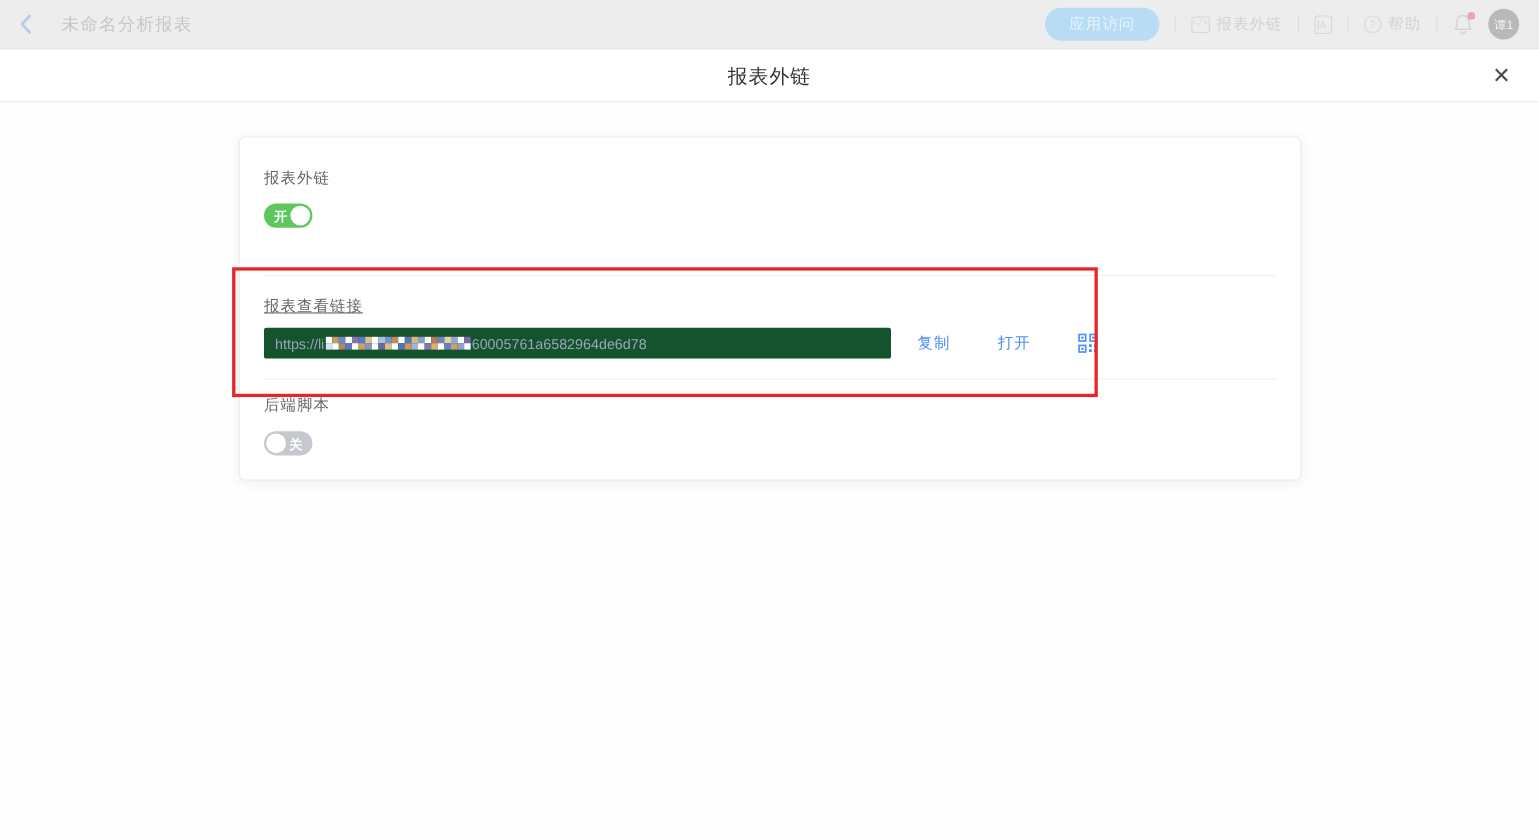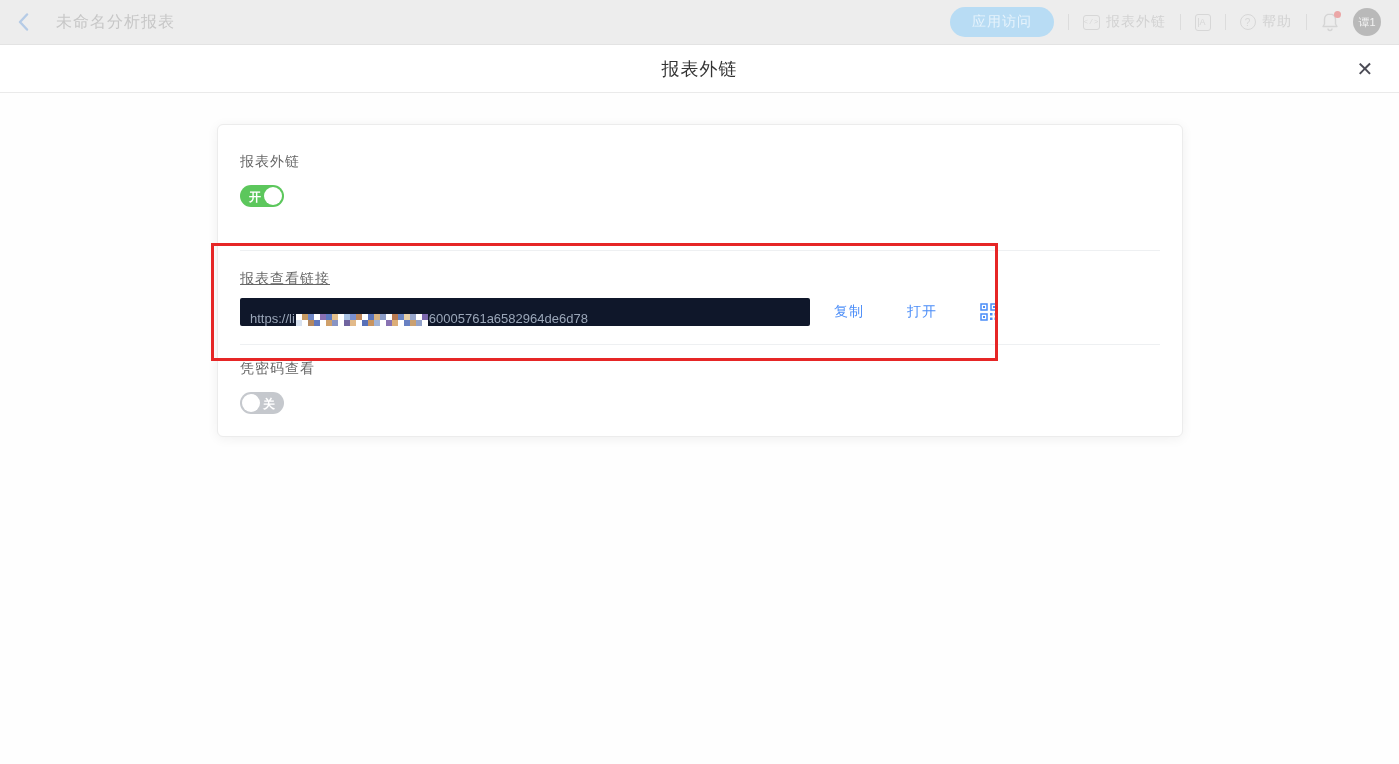--- a/index.html
+++ b/index.html
@@ -65,22 +65,22 @@
   .toggle-off { background:#c5c8cd; }
   .knob { position:absolute; top:2px; width:18px; height:18px; border-radius:50%; background:#fff; }
   .toggle-on .knob { right:2px; }
   .toggle-off .knob { left:2px; }
   .toggle-text { position:absolute; top:4px; font-size:12px; color:#fff; font-weight:bold; }
   .toggle-on .toggle-text { left:9px; }
   .toggle-off .toggle-text { right:9px; }
 
   
   .link-row { display:flex; align-items:center; margin-top:10px; }
-  .url-input { width:570px; height:28px; background:#0f172a; border:none; border-radius:2px;
-    display:flex; align-items:flex-end; padding:0 10px; overflow:hidden; white-space:nowrap;
+  .url-input { width:570px; height:28px; background:#14532d; border:none; border-radius:2px;
+    display:flex; align-items:center; padding:0 10px; overflow:hidden; white-space:nowrap;
     font-size:13px; color:#9aa6b8; cursor:text; }
   .url-mosaic { display:inline-flex; flex-wrap:wrap; width:132px; height:12px;
     margin:0 1px; overflow:hidden; }
   .url-mosaic i { display:block; width:6px; height:6px; }
   .link-actions { display:flex; align-items:center; gap:43px; margin-left:24px; }
   .text-link { font-size:14px; color:#4b8df8; letter-spacing:1px; cursor:pointer; text-decoration:none; }
   .qr-btn { width:18px; height:18px; cursor:pointer; display:flex; }
 
   
   .annotation-box { position:absolute; left:211px; top:243px; width:787px; height:118px;
@@ -219,21 +219,21 @@
               </g>
             </svg>
           </span>
         </div>
       </div>
     </div>
 
     <div class="card-divider"></div>
 
     <div class="card-row row3">
-      <div class="field-label">凭密码查看</div>
+      <div class="field-label">后端脚本</div>
       <div class="toggle toggle-off">
         <span class="knob"></span>
         <span class="toggle-text">关</span>
       </div>
     </div>
 
   </div>
 
   <div class="annotation-box"></div>
 

